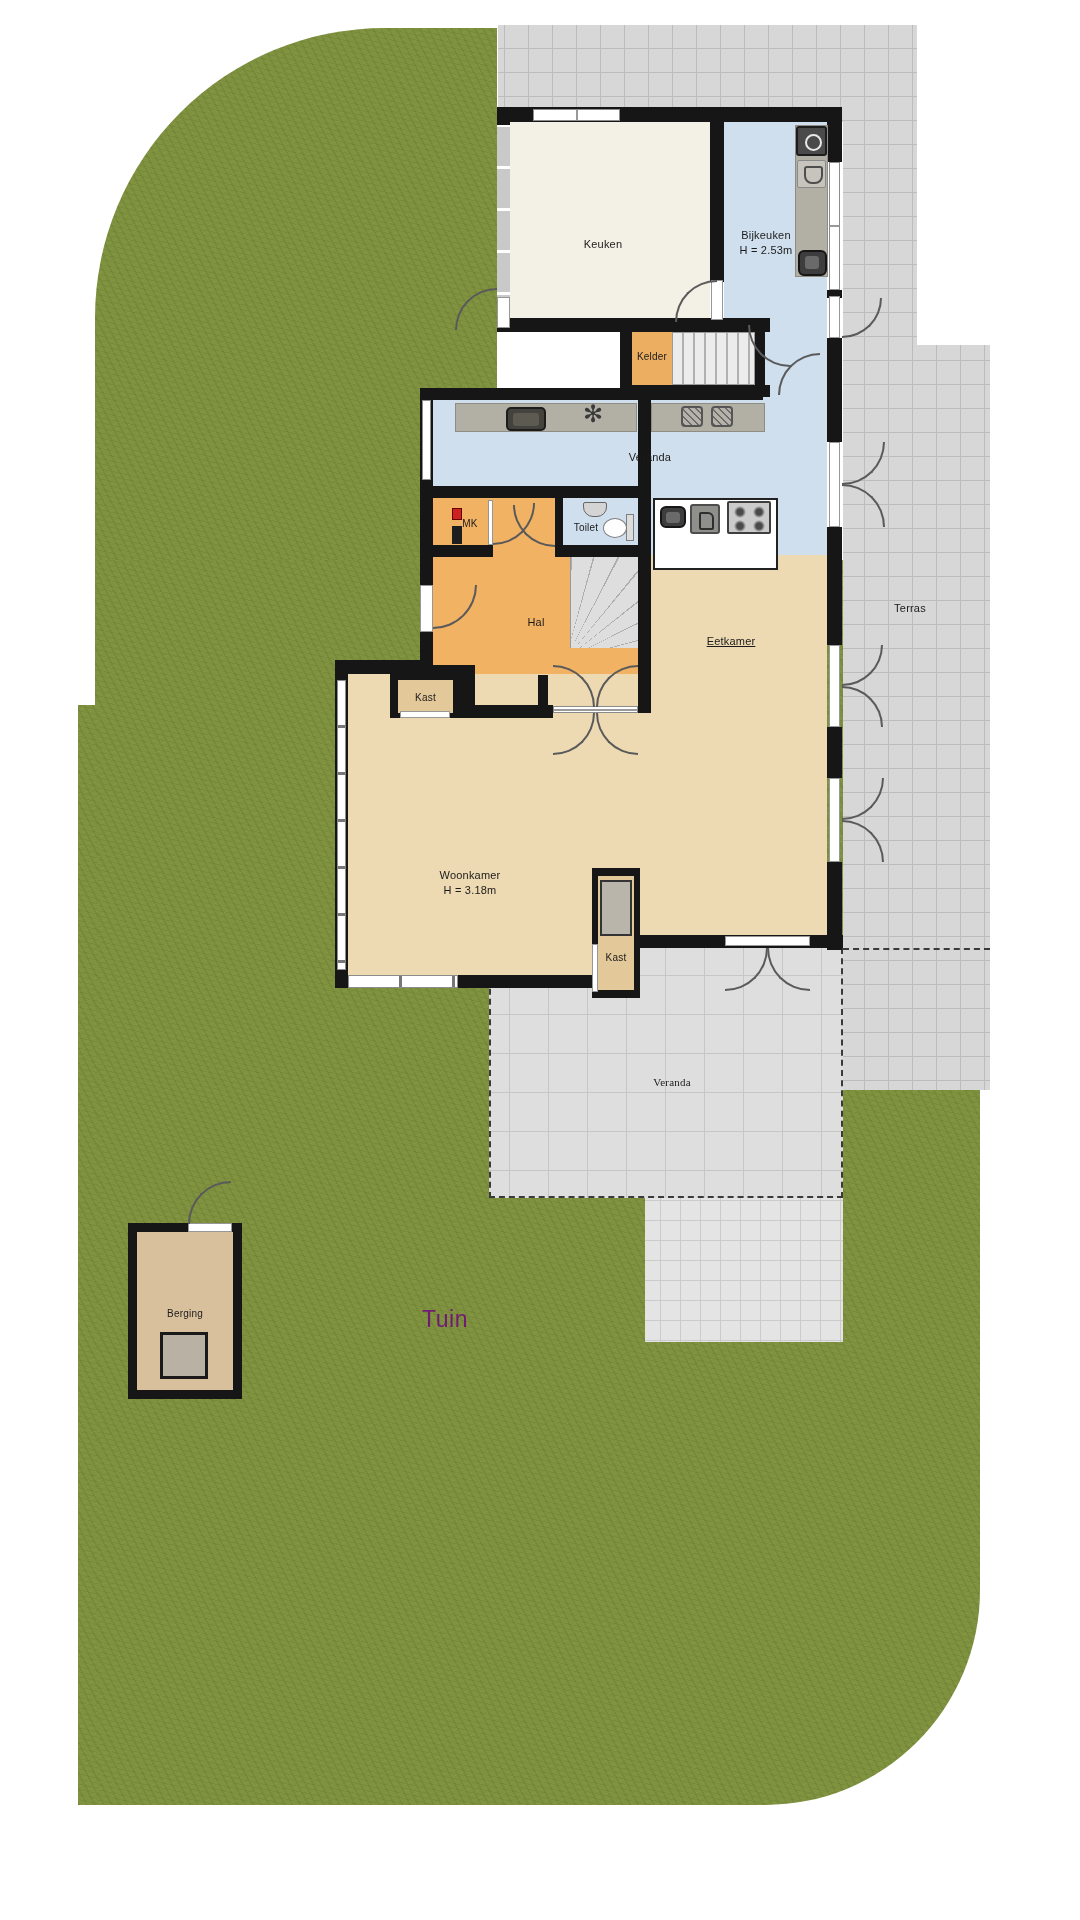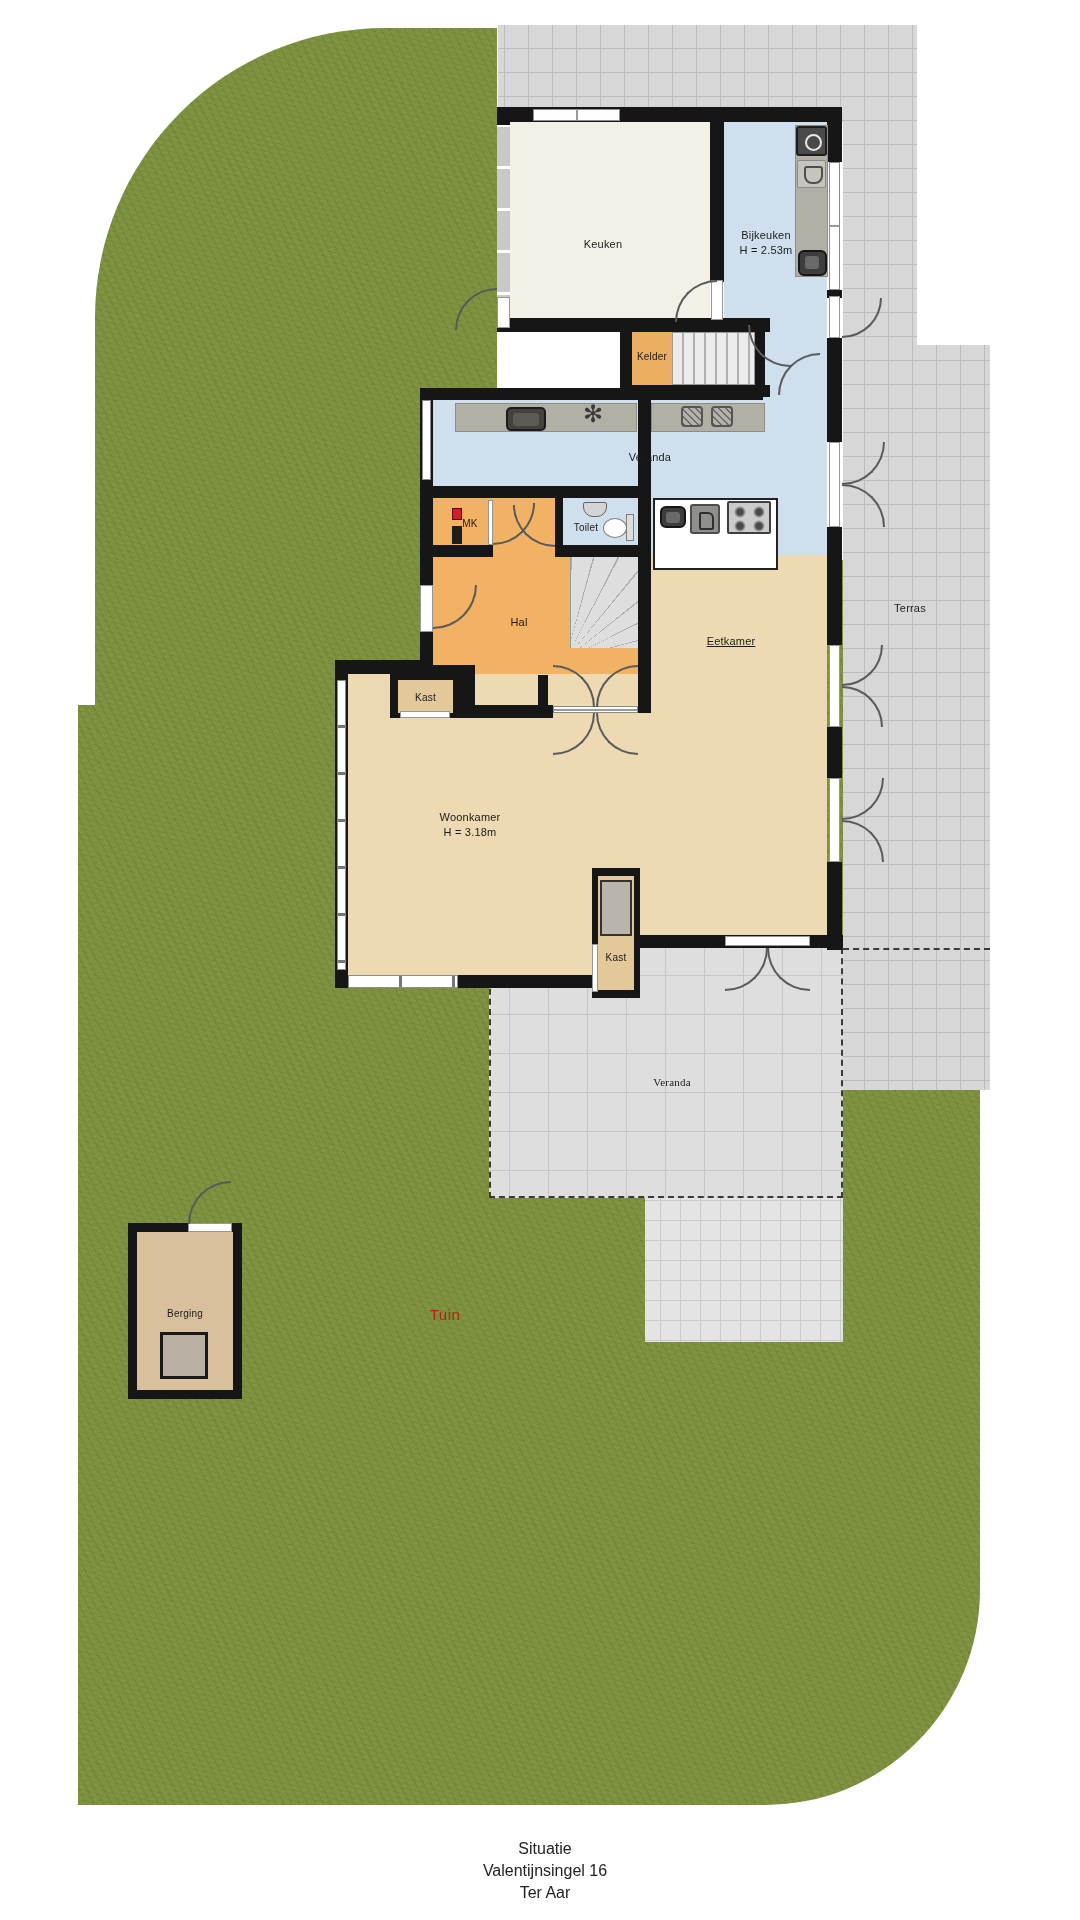--- a/index.html
+++ b/index.html
@@ -34,21 +34,21 @@
   .arc-bl{border-left-width:2px;border-bottom-width:2px;border-bottom-left-radius:100%;}
   .arc-tr{border-top-width:2px;border-right-width:2px;border-top-right-radius:100%;}
   .arc-tl{border-top-width:2px;border-left-width:2px;border-top-left-radius:100%;}
   .lbl{position:absolute;font-size:11px;color:#1b1b1b;text-align:center;letter-spacing:.2px;line-height:15px;}
   .lbl-sm{font-size:10px;}
   .counter{position:absolute;background:#b2afa5;border:1px solid #8f8c84;box-sizing:border-box;}
   .appl{position:absolute;box-sizing:border-box;}
   .footer{position:absolute;left:395px;top:1838px;width:300px;text-align:center;
           font-size:16px;line-height:22px;color:#222;}
   .tuin{position:absolute;left:390px;top:1306px;width:110px;text-align:center;
-        font-size:15px;color:#b91c1c;letter-spacing:.5px;}
+        font-size:23px;color:#701a75;letter-spacing:.5px;}
 </style>
 </head>
 <body>
 
 <div class="canvas">
 
   <i class="grass" style="left:95px;top:28px;width:402px;height:660px;border-top-left-radius:290px;"></i>
   <i class="grass" style="left:95px;top:560px;width:885px;height:1245px;border-bottom-right-radius:215px;"></i>
   <i class="grass" style="left:78px;top:705px;width:20px;height:1100px;"></i>
 
@@ -195,29 +195,24 @@
   <i class="doorgap" style="left:188px;top:1223px;width:44px;height:9px;"></i>
   <i class="arc arc-tl" style="left:188px;top:1181px;width:43px;height:43px;"></i>
   <i class="abs" style="left:160px;top:1332px;width:48px;height:47px;background:#b9b2a4;border:3px solid #1a1a1a;box-sizing:border-box;"></i>
 
   <span class="lbl" style="left:553px;top:237px;width:100px;">Keuken</span>
   <span class="lbl" style="left:716px;top:228px;width:100px;"><span>Bijkeuken</span><br><span>H = 2.53m</span></span>
   <span class="lbl lbl-sm" style="left:630px;top:349px;width:44px;">Kelder</span>
   <span class="lbl" style="left:600px;top:450px;width:100px;">Veranda</span>
   <span class="lbl lbl-sm" style="left:455px;top:516px;width:30px;">MK</span>
   <span class="lbl lbl-sm" style="left:560px;top:520px;width:52px;">Toilet</span>
-  <span class="lbl" style="left:494px;top:615px;width:50px;">Hal</span>
+  <span class="lbl" style="left:511px;top:615px;width:50px;">Hal</span>
   <span class="lbl" style="left:681px;top:634px;width:100px;text-decoration:underline;">Eetkamer</span>
   <span class="lbl lbl-sm" style="left:398px;top:690px;width:55px;">Kast</span>
-  <span class="lbl" style="left:420px;top:810px;width:100px;"><span>Woonkamer</span><br><span>H = 3.18m</span></span>
+  <span class="lbl" style="left:420px;top:868px;width:100px;"><span>Woonkamer</span><br><span>H = 3.18m</span></span>
   <span class="lbl lbl-sm" style="left:592px;top:950px;width:48px;">Kast</span>
   <span class="lbl" style="left:622px;top:1075px;width:100px;font-family:Liberation Serif, serif;">Veranda</span>
   <span class="lbl" style="left:870px;top:601px;width:80px;">Terras</span>
   <span class="lbl lbl-sm" style="left:128px;top:1306px;width:114px;">Berging</span>
   <span class="tuin">Tuin</span>
 
-  <div class="footer">
-    <div>Situatie</div>
-    <div>Valentijnsingel 16</div>
-    <div>Ter Aar</div>
-  </div>
 
 </div>
 
 </body></html>

